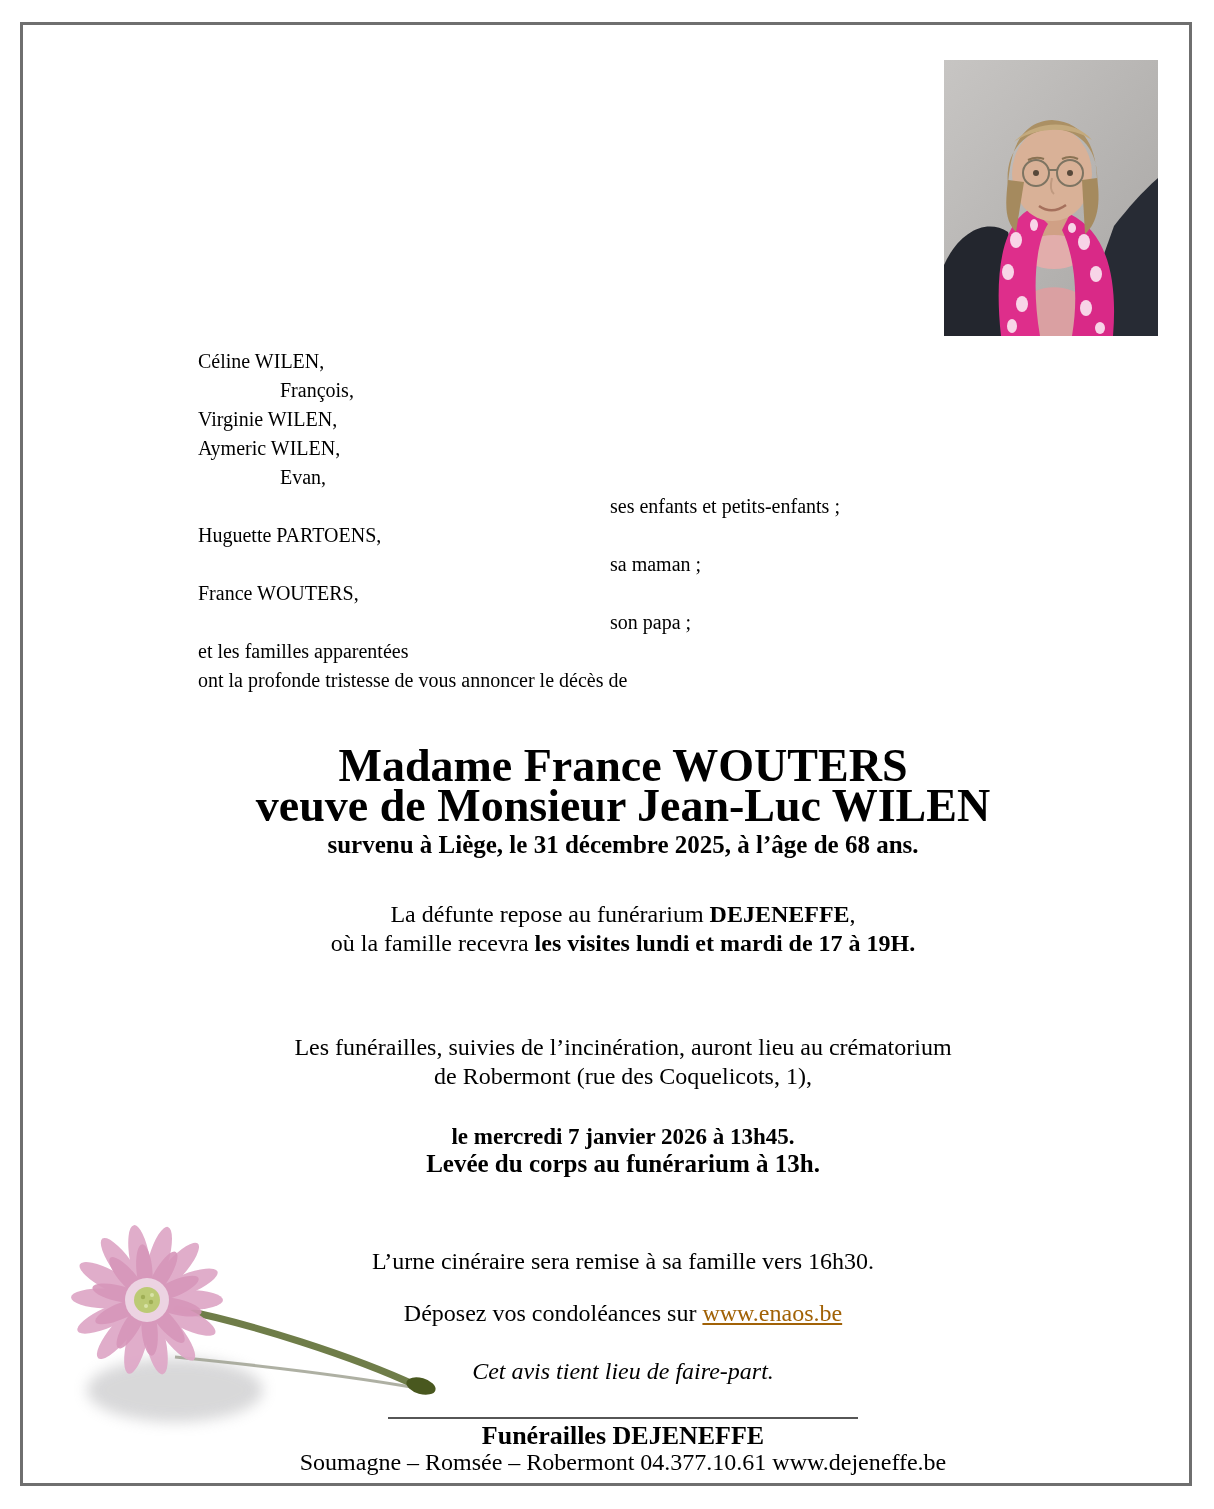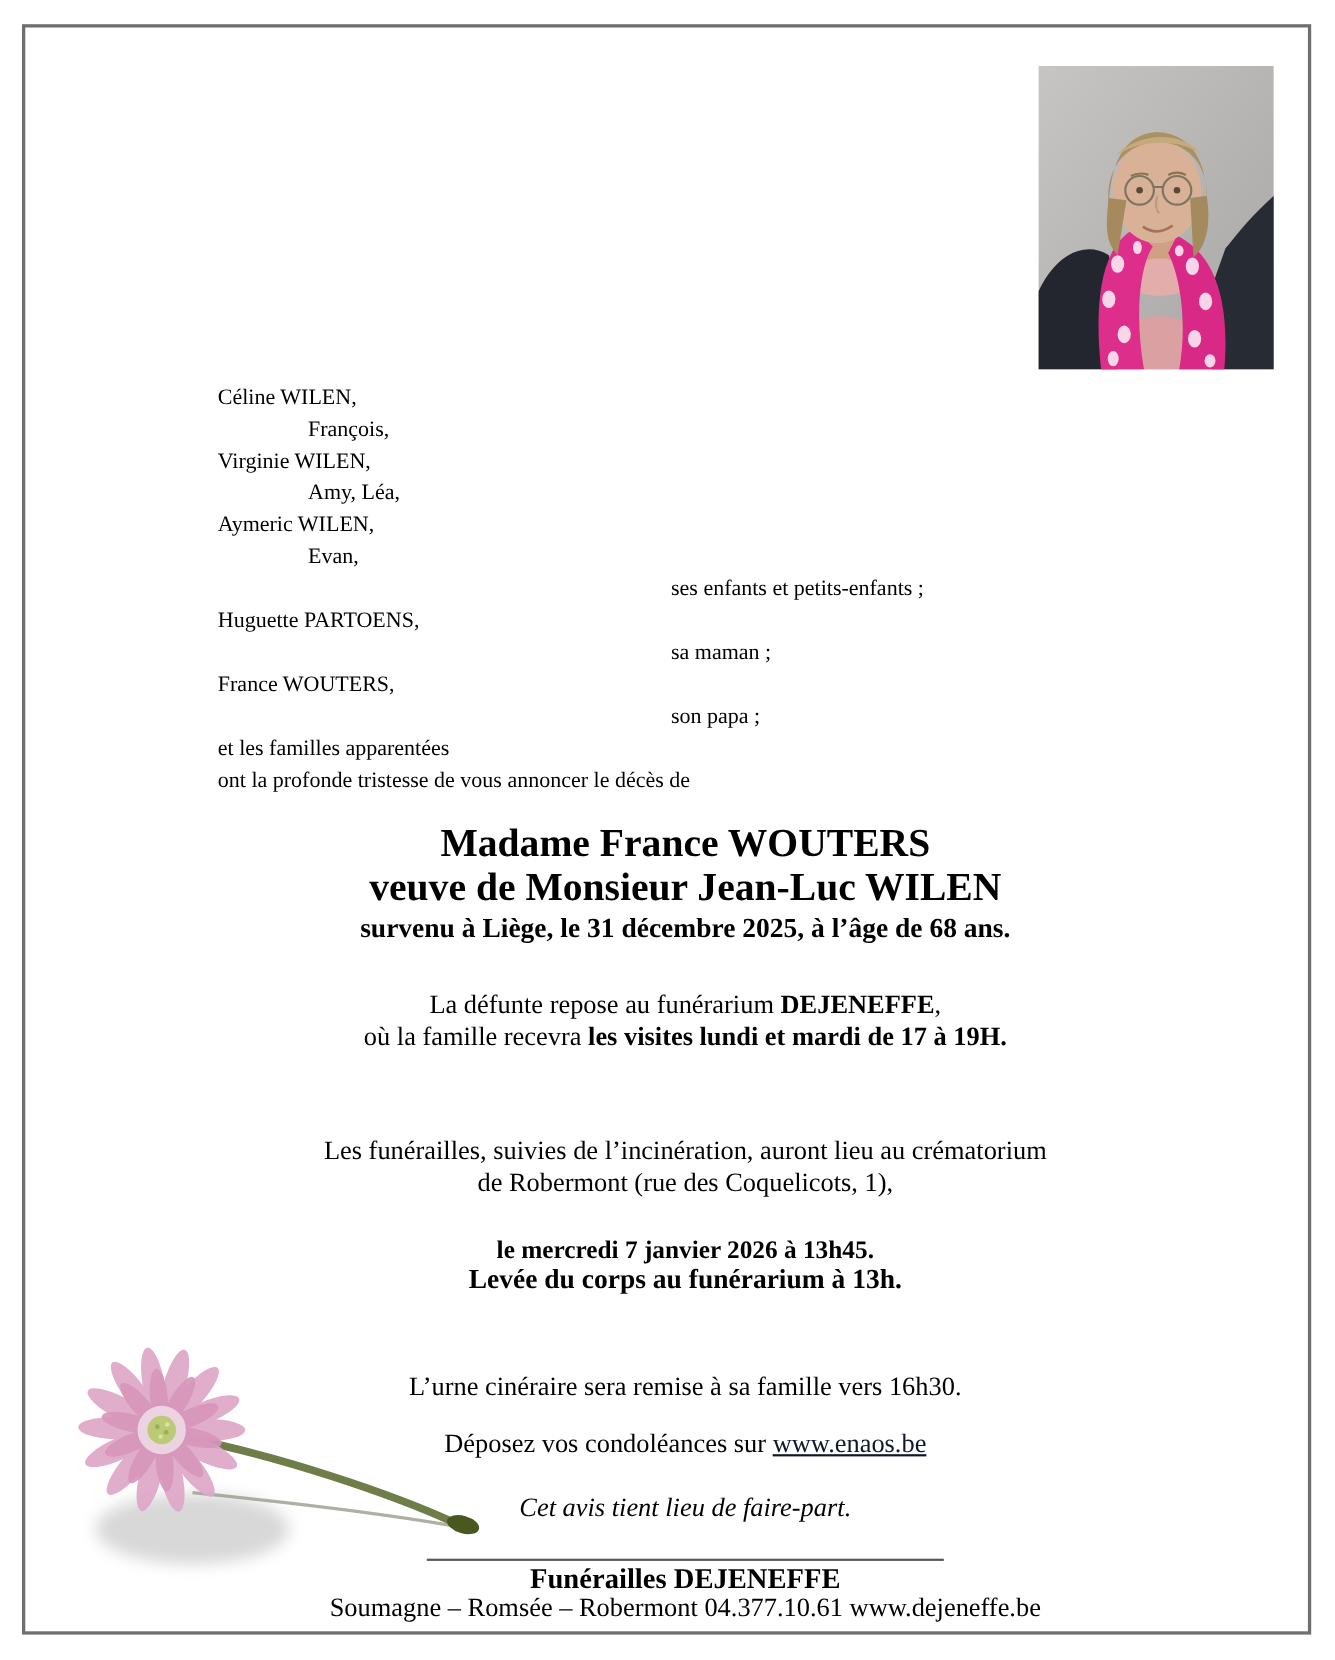--- a/index.html
+++ b/index.html
@@ -19,34 +19,34 @@
     position:absolute;left:198px;top:347px;font-size:20px;line-height:29px;
     white-space:nowrap;
   }
   .names .ind1{padding-left:82px;}
   .names .ind2{padding-left:412px;}
   .centercol{
     position:absolute;left:36px;top:0;width:1174px;height:1509px;pointer-events:none;
   }
   .centercol > div, .centercol > a{pointer-events:auto;}
   .cline{position:absolute;left:0;width:100%;text-align:center;}
-  .title{top:746px;font-size:36px;font-weight:bold;line-height:40px;}
+  .title{top:746px;font-size:46px;font-weight:bold;line-height:40px;}
   .subtitle{top:830px;font-size:25px;font-weight:bold;line-height:30px;}
   .repose{top:900px;font-size:24px;line-height:29px;}
   .ceremony{top:1033px;font-size:24px;line-height:29px;}
   .datetime{top:1117px;font-size:23px;font-weight:bold;line-height:40px;}
   .levee{top:1149px;font-size:25px;font-weight:bold;line-height:29px;}
   .urn{top:1247px;font-size:24px;line-height:29px;}
   .condolences{top:1299px;font-size:24px;line-height:29px;}
   .notice{top:1357px;font-size:24px;font-style:italic;line-height:29px;}
   .sep{position:absolute;top:1417px;left:352px;width:470px;border-top:2px solid #565656;}
   .company{top:1421px;font-size:26px;font-weight:bold;line-height:29px;}
   .contact{top:1448px;font-size:24px;line-height:28px;}
   .bold{font-weight:bold;}
-  a.link{color:#0f172a;text-decoration:underline;cursor:pointer;}
+  a.link{color:#a16207;text-decoration:underline;cursor:pointer;}
   .flower{position:absolute;left:25px;top:1185px;width:430px;height:310px;z-index:0;}
   .flower svg{display:block;width:100%;height:100%;}
   .names,.centercol{z-index:2;}
 </style>
 </head>
 <body>
 
 <div class="frame"></div>
 
 <div class="photo">
@@ -91,21 +91,20 @@
     <path d="M118,99 Q126,95 134,99" stroke="#8a7253" stroke-width="2" fill="none"></path>
     <path d="M108,118 Q105,130 110,134" stroke="#c09a80" stroke-width="2" fill="none"></path>
     <path d="M95,146 Q108,155 122,145" stroke="#a5705c" stroke-width="2.5" fill="none"></path>
   </svg>
 </div>
 
 <div class="names">
   <div>Céline WILEN,</div>
   <div class="ind1">François,</div>
   <div>Virginie WILEN,</div>
-  <div class="ind1">Amy, Léa,</div>
   <div>Aymeric WILEN,</div>
   <div class="ind1">Evan,</div>
   <div class="ind2">ses enfants et petits-enfants ;</div>
   <div>Huguette PARTOENS,</div>
   <div class="ind2">sa maman ;</div>
   <div>France WOUTERS,</div>
   <div class="ind2">son papa ;</div>
   <div>et les familles apparentées</div>
   <div>ont la profonde tristesse de vous annoncer le décès de</div>
 </div>

